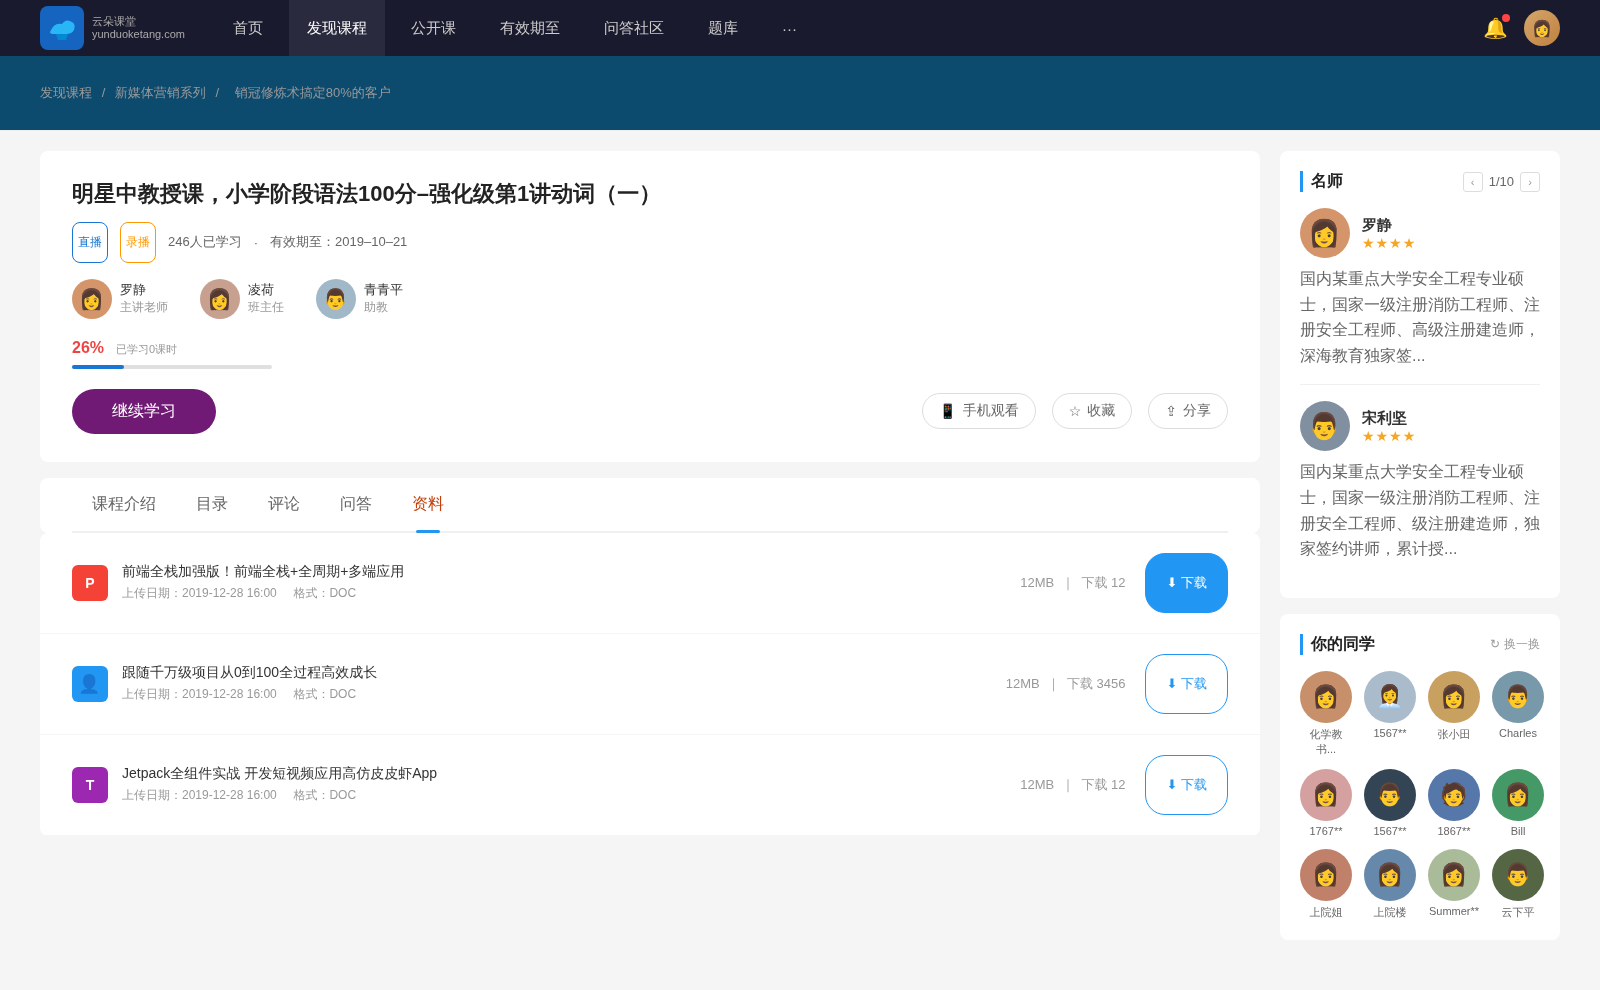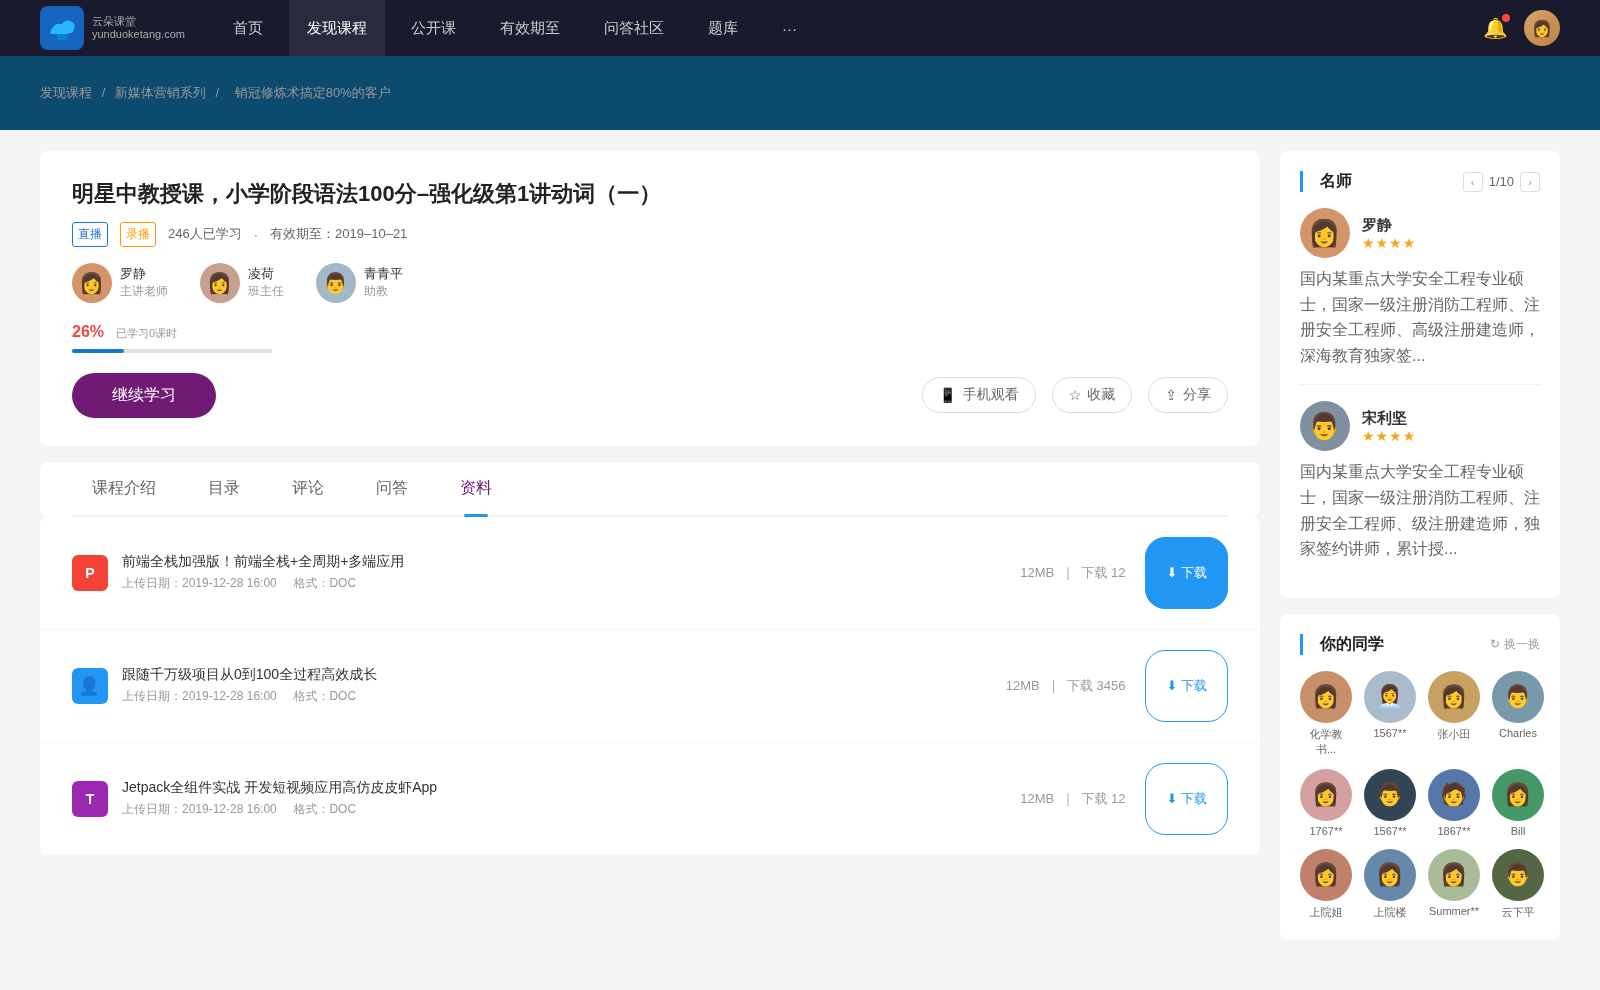--- a/index.html
+++ b/index.html
@@ -27,64 +27,64 @@
 
     
     .main-layout { display: flex; gap: 20px; padding: 20px 40px; max-width: 1600px; }
     .content-area { flex: 1; min-width: 0; }
     .sidebar-area { width: 280px; flex-shrink: 0; }
 
     
     .course-card { background: #fff; border-radius: 8px; padding: 28px 32px; margin-bottom: 16px; }
     .course-title { font-size: 22px; font-weight: 600; color: #222; margin-bottom: 12px; line-height: 1.4; }
     .course-meta { display: flex; align-items: center; gap: 12px; margin-bottom: 16px; font-size: 13px; color: #666; }
-    .tag { border: 1px solid #1976d2; color: #1976d2; border-radius: 3px; padding: 3px 5px; font-size: 12px; }
+    .tag { border: 1px solid #1976d2; color: #1976d2; border-radius: 8px; padding: 11px 5px; font-size: 12px; }
     .tag.orange { border-color: #ff9800; color: #ff9800; }
     .teachers { display: flex; gap: 32px; margin-bottom: 20px; }
     .teacher-item { display: flex; align-items: center; gap: 8px; }
     .teacher-avatar { width: 40px; height: 40px; border-radius: 50%; overflow: hidden; }
     .teacher-avatar-img { width: 100%; height: 100%; background: #e0c0a0; display: flex; align-items: center; justify-content: center; font-size: 18px; }
     .teacher-info { font-size: 13px; }
     .teacher-name { color: #333; font-weight: 500; }
     .teacher-role { color: #999; font-size: 12px; }
     .progress-section { margin-bottom: 20px; }
     .progress-pct { color: #ef4444; font-size: 16px; font-weight: 600; }
     .progress-label { color: #999; font-size: 11px; margin-left: 8px; }
     .progress-bar-bg { height: 4px; background: #e0e0e0; border-radius: 2px; margin-top: 8px; width: 200px; }
     .progress-bar-fill { height: 4px; background: #1976d2; border-radius: 2px; }
     .action-row { display: flex; align-items: center; gap: 16px; }
     .btn-primary { background: #701a75; color: #fff; border: none; border-radius: 24px; padding: 12px 40px; font-size: 16px; font-weight: 500; cursor: pointer; }
     .btn-action { display: flex; align-items: center; gap: 6px; color: #666; font-size: 14px; cursor: pointer; border: 1px solid #ddd; border-radius: 20px; padding: 8px 16px; background: #fff; }
     .action-spacer { flex: 1; }
 
     
     .tabs-card { background: #fff; border-radius: 8px; padding: 0 32px; margin-bottom: 0; }
-    .tabs-row { display: flex; gap: 12px; border-bottom: 2px solid #f0f0f0; }
+    .tabs-row { display: flex; gap: 0; border-bottom: 2px solid #f0f0f0; }
     .tab-item { padding: 16px 20px; font-size: 16px; color: #666; cursor: pointer; position: relative; }
-    .tab-item.active { color: #701a75; }
+    .tab-item.active { color: #c2410c; }
     .tab-item.active::after { content: ''; position: absolute; bottom: -2px; left: 50%; transform: translateX(-50%); width: 24px; height: 3px; background: #2196f3; border-radius: 2px; }
 
     
     .files-section { background: #fff; border-radius: 8px; margin-top: 0; }
     .file-item { display: flex; align-items: center; padding: 20px 32px; border-bottom: 1px solid #f5f5f5; }
     .file-icon { width: 36px; height: 36px; border-radius: 6px; display: flex; align-items: center; justify-content: center; font-size: 14px; font-weight: 700; color: #fff; margin-right: 14px; flex-shrink: 0; }
     .file-icon.red { background: #f44336; }
     .file-icon.blue { background: #2196f3; }
     .file-icon.purple { background: #9c27b0; }
     .file-info { flex: 1; min-width: 0; }
     .file-name { font-size: 14px; color: #333; font-weight: 500; margin-bottom: 4px; }
     .file-meta { font-size: 12px; color: #999; }
     .file-stats { color: #999; font-size: 13px; margin-right: 20px; white-space: nowrap; }
-    .btn-download { border: 1px solid #2196f3; color: #2196f3; background: #fff; border-radius: 20px; padding: 26px 20px; font-size: 13px; cursor: pointer; display: flex; align-items: center; gap: 6px; white-space: nowrap; }
+    .btn-download { border: 1px solid #2196f3; color: #2196f3; background: #fff; border-radius: 20px; padding: 20px 20px; font-size: 13px; cursor: pointer; display: flex; align-items: center; gap: 6px; white-space: nowrap; }
     .btn-download.filled { background: #2196f3; color: #fff; }
 
     
     .sidebar-card { background: #fff; border-radius: 8px; padding: 20px; margin-bottom: 16px; }
     .sidebar-title-row { display: flex; align-items: center; justify-content: space-between; margin-bottom: 16px; }
-    .sidebar-title-text { font-size: 16px; font-weight: 600; color: #222; display: flex; align-items: center; border-left: 3px solid #2196f3; padding-left: 17px; }
+    .sidebar-title-text { font-size: 16px; font-weight: 600; color: #222; display: flex; align-items: center; border-left: 3px solid #2196f3; padding-left: 8px; }
     .pagination-small { display: flex; align-items: center; gap: 6px; font-size: 13px; color: #666; }
     .pg-btn { width: 20px; height: 20px; border: 1px solid #ddd; border-radius: 3px; display: flex; align-items: center; justify-content: center; cursor: pointer; font-size: 11px; color: #999; }
 
     .teacher-card { margin-bottom: 16px; padding-bottom: 16px; border-bottom: 1px solid #f0f0f0; }
     .teacher-card:last-child { border-bottom: none; margin-bottom: 0; }
     .tc-header { display: flex; align-items: center; gap: 12px; margin-bottom: 8px; }
     .tc-avatar { width: 50px; height: 50px; border-radius: 50%; overflow: hidden; flex-shrink: 0; }
     .tc-avatar-img { width: 100%; height: 100%; background: #f0d0b0; display: flex; align-items: center; justify-content: center; }
     .tc-name { font-size: 15px; font-weight: 600; color: #333; }
     .stars { color: #f5a623; font-size: 14px; letter-spacing: 1px; }

